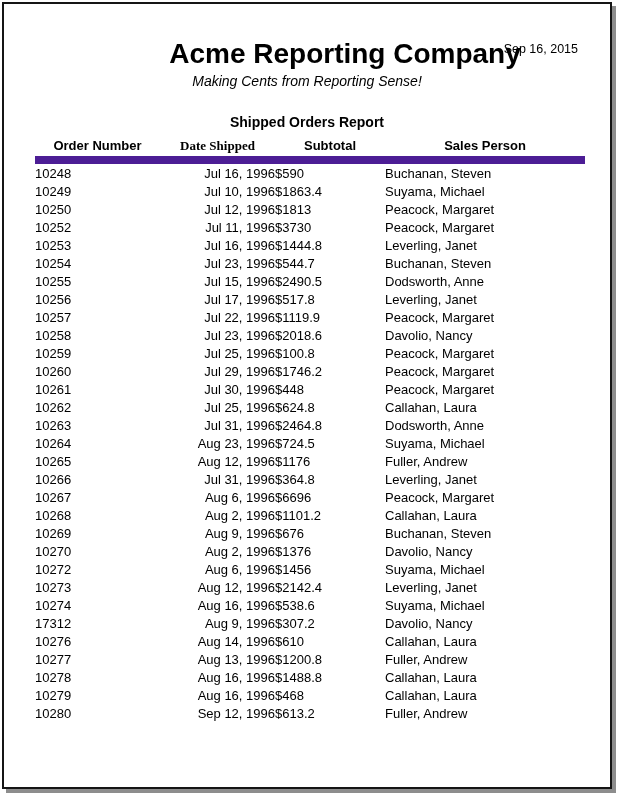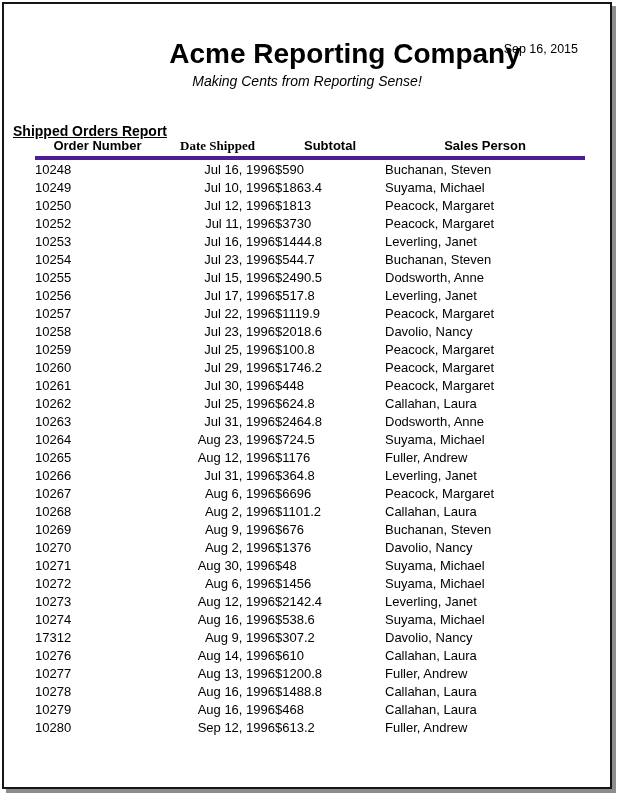--- a/index.html
+++ b/index.html
@@ -55,37 +55,37 @@
     font-style: italic;
     font-size: 14px;
     line-height: 16px;
     white-space: nowrap;
   }
   .report-title {
     position: absolute;
     top: 110px;
     left: 0;
     width: 100%;
-    margin: 9px;
+    margin: 0;
+    text-align: center;
     font-size: 14px;
     font-weight: bold;
-    text-decoration: underline;
     line-height: 16px;
     white-space: nowrap;
   }
   .orders-table {
     position: absolute;
     left: 31px;
     top: 131px;
     width: 550px;
     border-collapse: collapse;
     table-layout: fixed;
   }
   .orders-table thead tr {
-    border-bottom: 4px solid #4c1d95;
+    border-bottom: 8px solid #4c1d95;
   }
   .orders-table th {
     font-weight: bold;
     font-size: 13px;
     height: 21px;
     padding: 0;
     vertical-align: middle;
     white-space: nowrap;
   }
   .orders-table td {
@@ -260,26 +260,20 @@
           <td class="td-subtotal">$676</td>
           <td class="td-sales">Buchanan, Steven</td>
         </tr>
         <tr>
           <td class="td-order">10270</td>
           <td class="td-date">Aug 2, 1996</td>
           <td class="td-subtotal">$1376</td>
           <td class="td-sales">Davolio, Nancy</td>
         </tr>
         <tr>
-          <td class="td-order">10271</td>
-          <td class="td-date">Aug 30, 1996</td>
-          <td class="td-subtotal">$48</td>
-          <td class="td-sales">Suyama, Michael</td>
-        </tr>
-        <tr>
           <td class="td-order">10272</td>
           <td class="td-date">Aug 6, 1996</td>
           <td class="td-subtotal">$1456</td>
           <td class="td-sales">Suyama, Michael</td>
         </tr>
         <tr>
           <td class="td-order">10273</td>
           <td class="td-date">Aug 12, 1996</td>
           <td class="td-subtotal">$2142.4</td>
           <td class="td-sales">Leverling, Janet</td>

